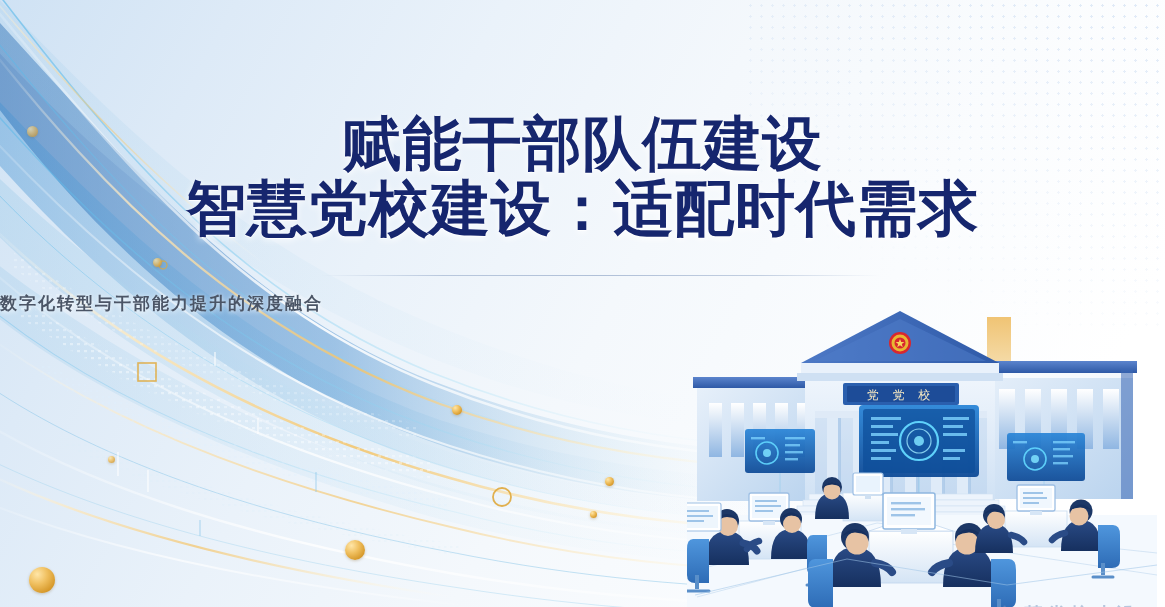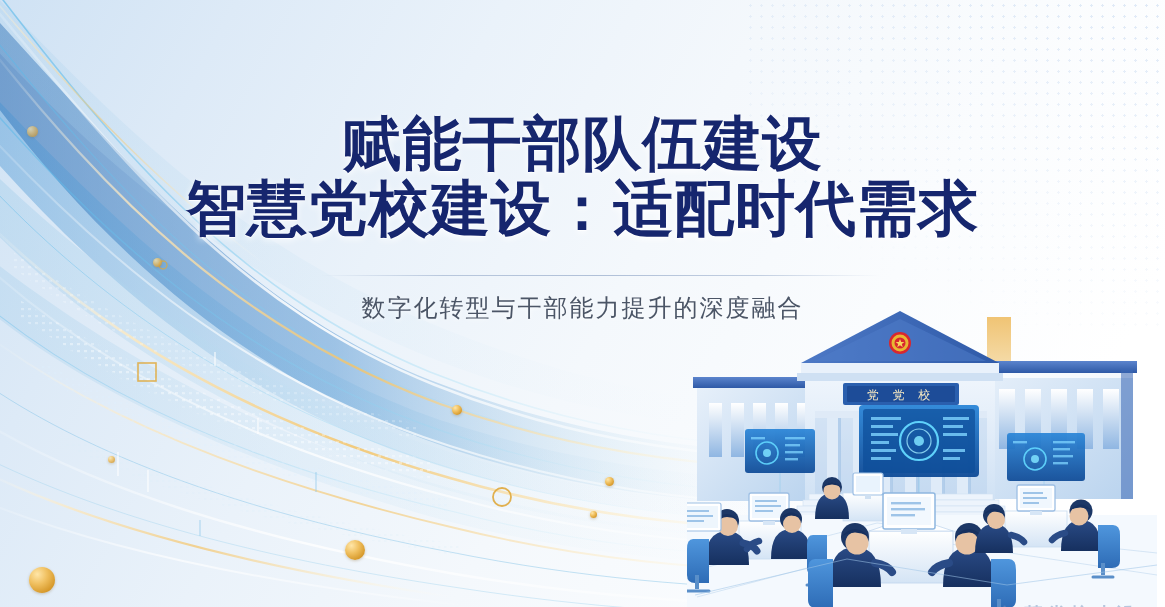--- a/index.html
+++ b/index.html
@@ -40,24 +40,25 @@
     font-size:60px; line-height:1.08; letter-spacing:1px;
     text-shadow:0 1px 0 rgba(255,255,255,.85), 0 2px 7px rgba(255,255,255,.9);
     white-space:nowrap;
   }
   .t-line.l2 { font-size:59px; }
   .divider {
     position:absolute; left:320px; top:163px; width:560px; height:1px;
     background:linear-gradient(90deg,rgba(150,170,200,0) 0%,rgba(140,162,196,.55) 22%,rgba(135,158,194,.62) 50%,rgba(140,162,196,.5) 78%,rgba(150,170,200,0) 100%);
   }
   .subtitle {
-    position:absolute; left:0; right:0; top:180px; text-align:center;
+    position:absolute; left:0; right:0; top:180px; text-align:left;
     font-family:"DejaVu Sans","Liberation Sans",sans-serif;
-    font-size:24px; color:#4b5566; letter-spacing:2px; white-space:nowrap;
+    font-size:17px; color:#4b5566; letter-spacing:2px; white-space:nowrap;
     text-shadow:0 1px 5px rgba(255,255,255,.9);
+    font-weight:bold;
   }
 
   
   .illus { position:absolute; right:8px; bottom:0; width:470px; height:300px; z-index:20; }
   .illus svg { display:block; width:100%; height:100%; }
 
   
   .wm {
     position:absolute; right:26px; bottom:-9px; z-index:45;
     font-size:19px; font-weight:bold; letter-spacing:4px;

